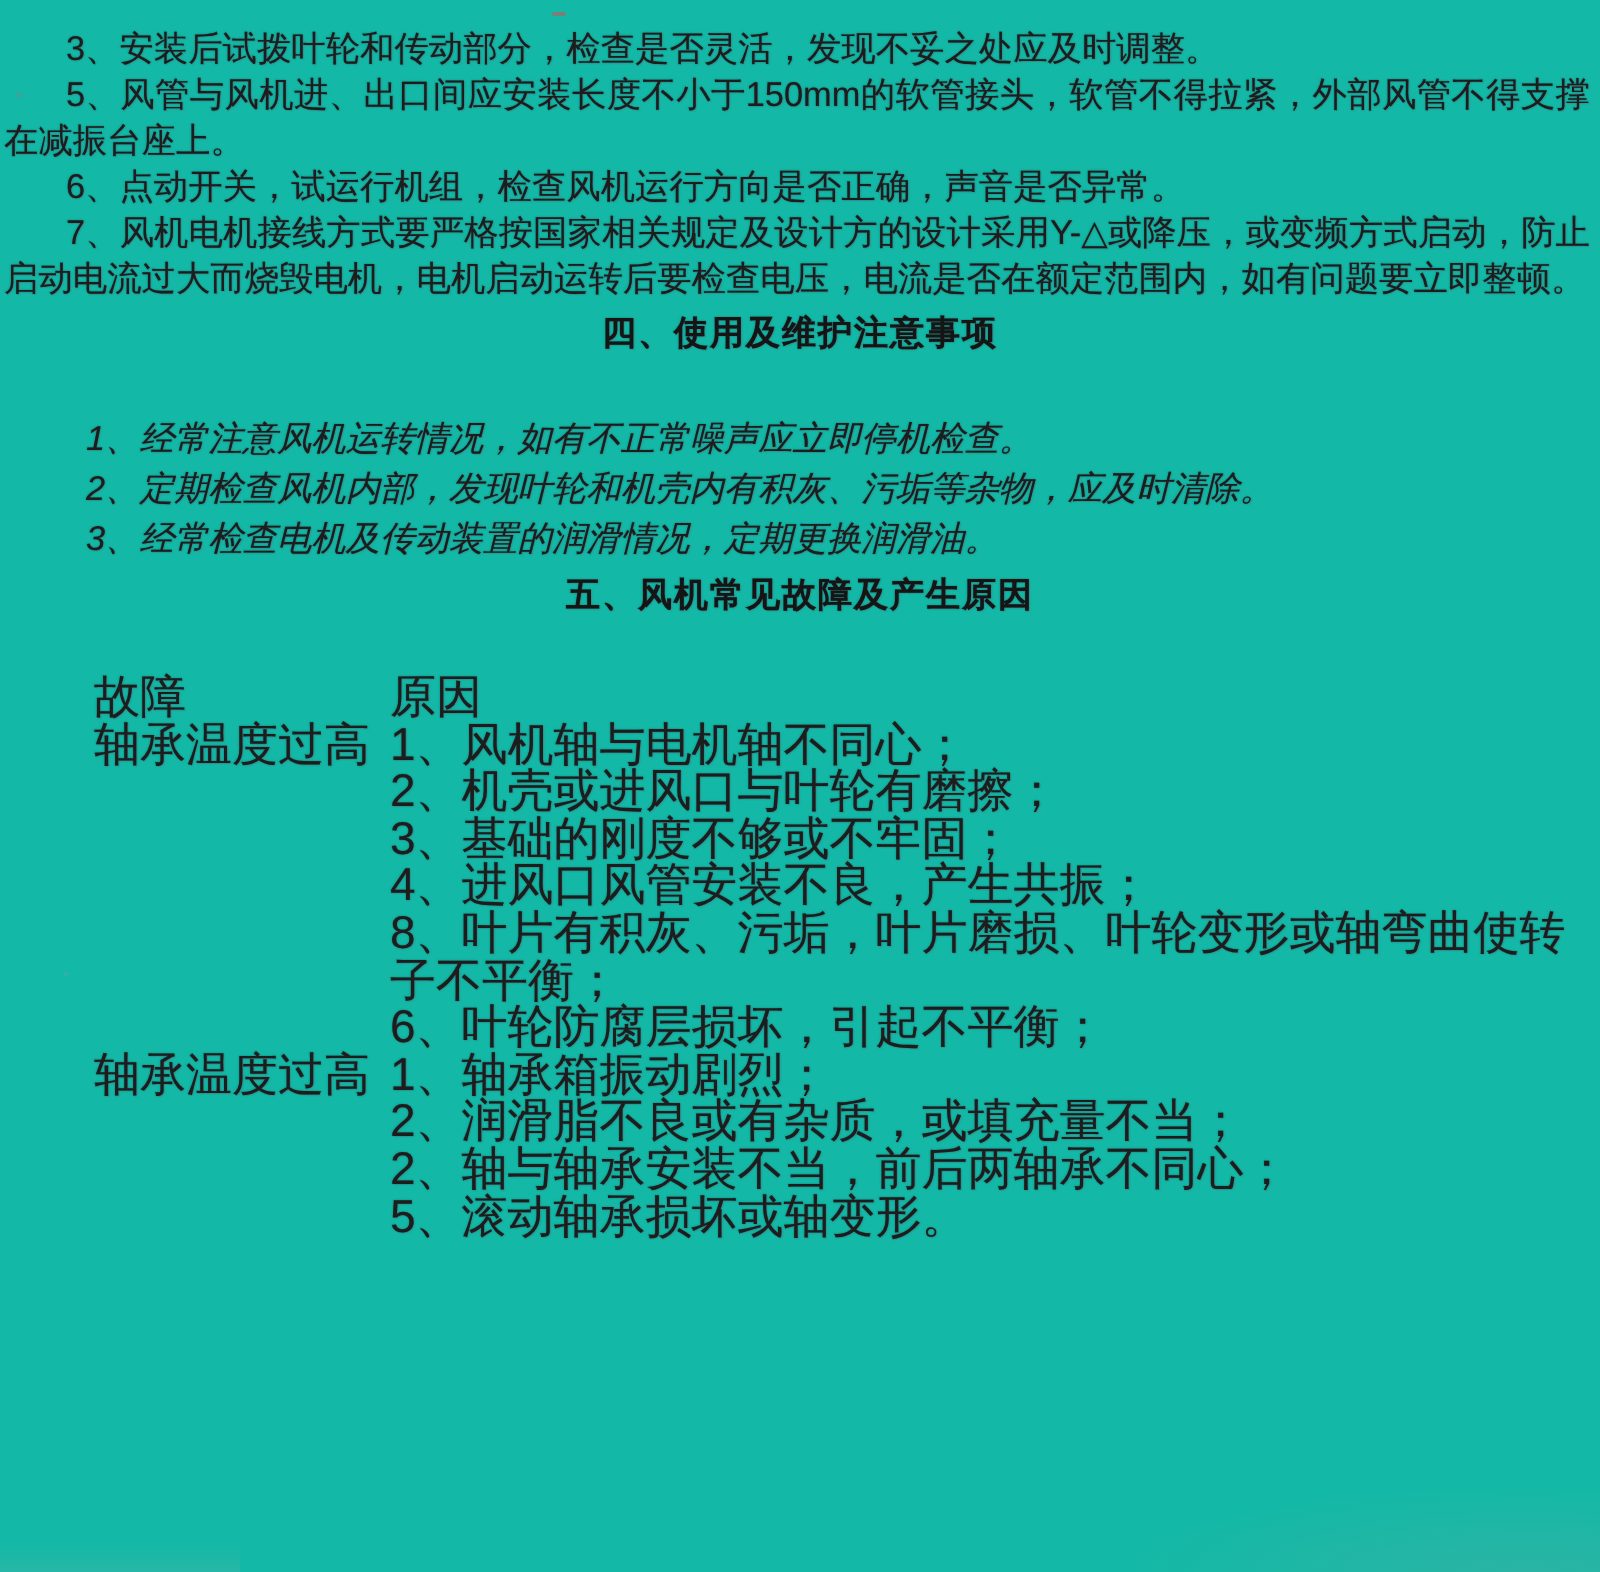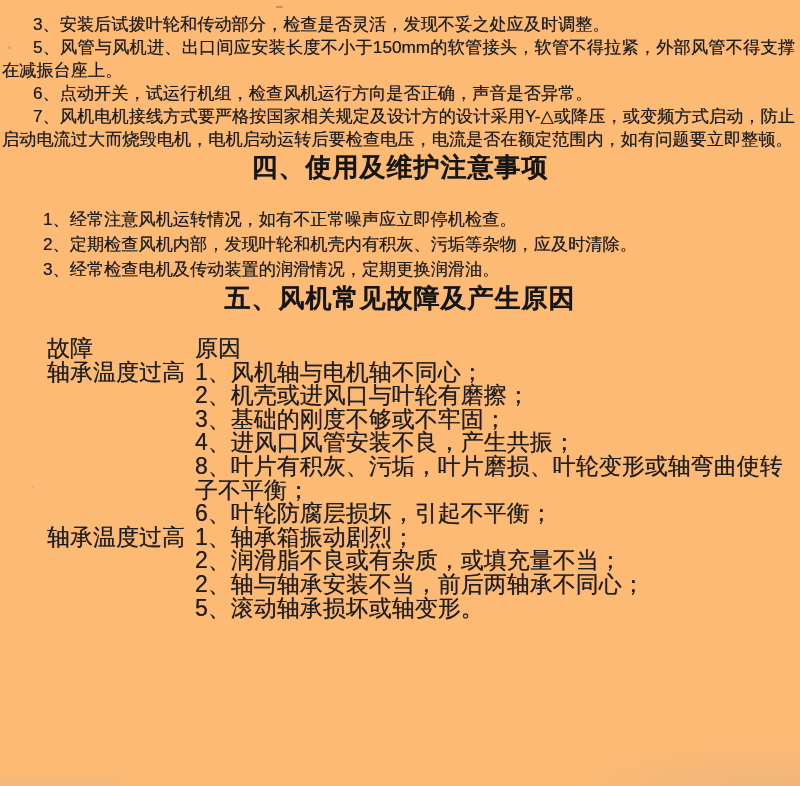--- a/index.html
+++ b/index.html
@@ -1,54 +1,55 @@
 <!DOCTYPE html>
 <html><head>
 <meta charset="utf-8">
 <style>
   html, body { margin: 0; padding: 0; background: #e8e8e8; }
   .page {
     position: relative;
     width: 800px;
     height: 786px;
     margin: 0 auto;
-    background: #fdba74;
+    background: #14b8a6;
     overflow: hidden;
     font-family: "Liberation Sans", sans-serif;
     color: #1d1d1d;
     
     text-shadow:
       0.6px 0.4px 0.7px rgba(160, 40, 100, 0.16),
       -0.6px -0.4px 0.7px rgba(0, 130, 130, 0.16),
       0 0 0.6px rgba(30, 30, 30, 0.55);
   }
   .intro {
     padding: 13px 5px 0 2px;
     font-size: 17.2px;
   }
   .intro p {
     margin: 0;
     text-indent: 31px;
     line-height: 23px;
     text-align: justify;
   }
   h1.sec {
-    font-size: 26px;
+    font-size: 17px;
     font-weight: bold;
     text-align: center;
     line-height: 32px;
     letter-spacing: 1px;
     margin: 0;
     color: #151515;
   }
   .sec4-heading { margin-top: 24px; }
   .sec5-heading { margin-top: 13px; }
   .notes {
     margin: 24px 6px 0 43px;
     font-size: 17.2px;
+    font-style: italic;
   }
   .notes p {
     margin: 0;
     line-height: 25px;
   }
   .ftable {
     margin: 23px 6px 0 47px;
     font-size: 23px;
     line-height: 23.6px;
   }

